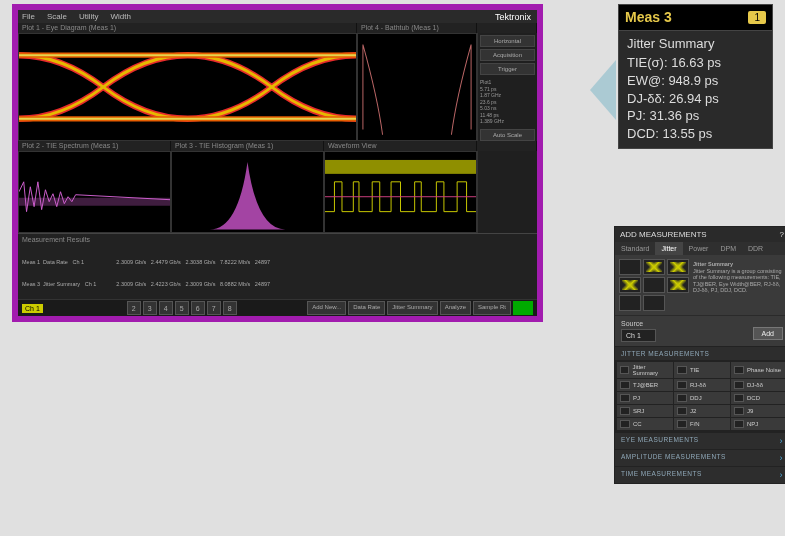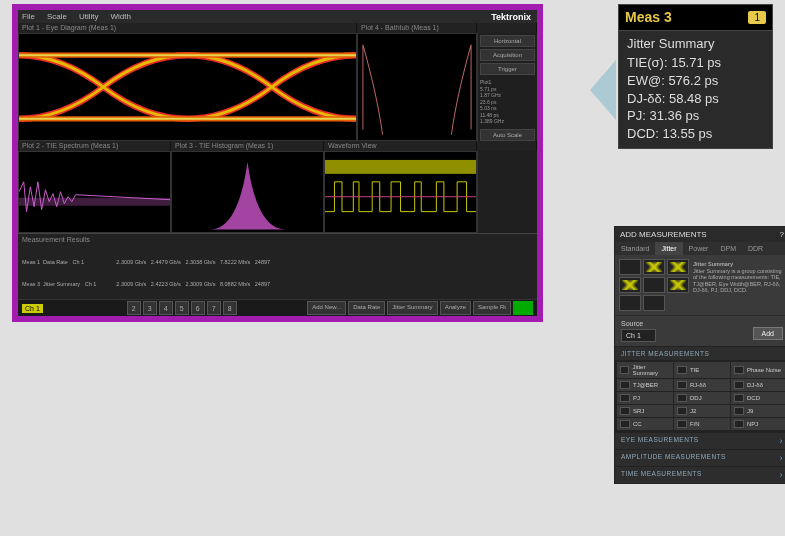--- a/index.html
+++ b/index.html
@@ -29,21 +29,21 @@
     padding: 0 4px;
     gap: 12px;
     font-size: 8px;
     color: #bbb;
   }
   .brand {
     position: absolute;
     right: 6px; top: 2px;
     font-size: 9px;
     color: #fff;
-    font-weight: bold;
+    font-weight: normal;
   }
   .plot-titles {
     height: 12px;
     background: #222;
     display: flex;
     font-size: 7px;
     color: #888;
   }
   .plot-title { padding: 1px 4px; border-right: 1px solid #111; }
   .plots-top { height: 108px; display: flex; }
@@ -458,23 +458,23 @@
 
 <div class="connector"></div>
 
 <div class="meas3">
   <div class="meas3-header">
     <span class="meas3-title">Meas 3</span>
     <span class="meas3-badge">1</span>
   </div>
   <div class="meas3-body">
     <div class="meas3-row" style="margin-bottom:2px">Jitter Summary</div>
-    <div class="meas3-row"><span>TIE(σ):</span> <span>15.71 ps</span></div>
-    <div class="meas3-row"><span>EW@:</span> <span>576.2 ps</span></div>
-    <div class="meas3-row"><span>DJ-δδ:</span> <span>58.48 ps</span></div>
+    <div class="meas3-row"><span>TIE(σ):</span> <span>16.63 ps</span></div>
+    <div class="meas3-row"><span>EW@:</span> <span>948.9 ps</span></div>
+    <div class="meas3-row"><span>DJ-δδ:</span> <span>26.94 ps</span></div>
     <div class="meas3-row"><span>PJ:</span> <span>31.36 ps</span></div>
     <div class="meas3-row"><span>DCD:</span> <span>13.55 ps</span></div>
   </div>
 </div>
 
 <div class="addmeas">
   <div class="addmeas-title">
     <span>ADD MEASUREMENTS</span>
     <span>?</span>
   </div>

